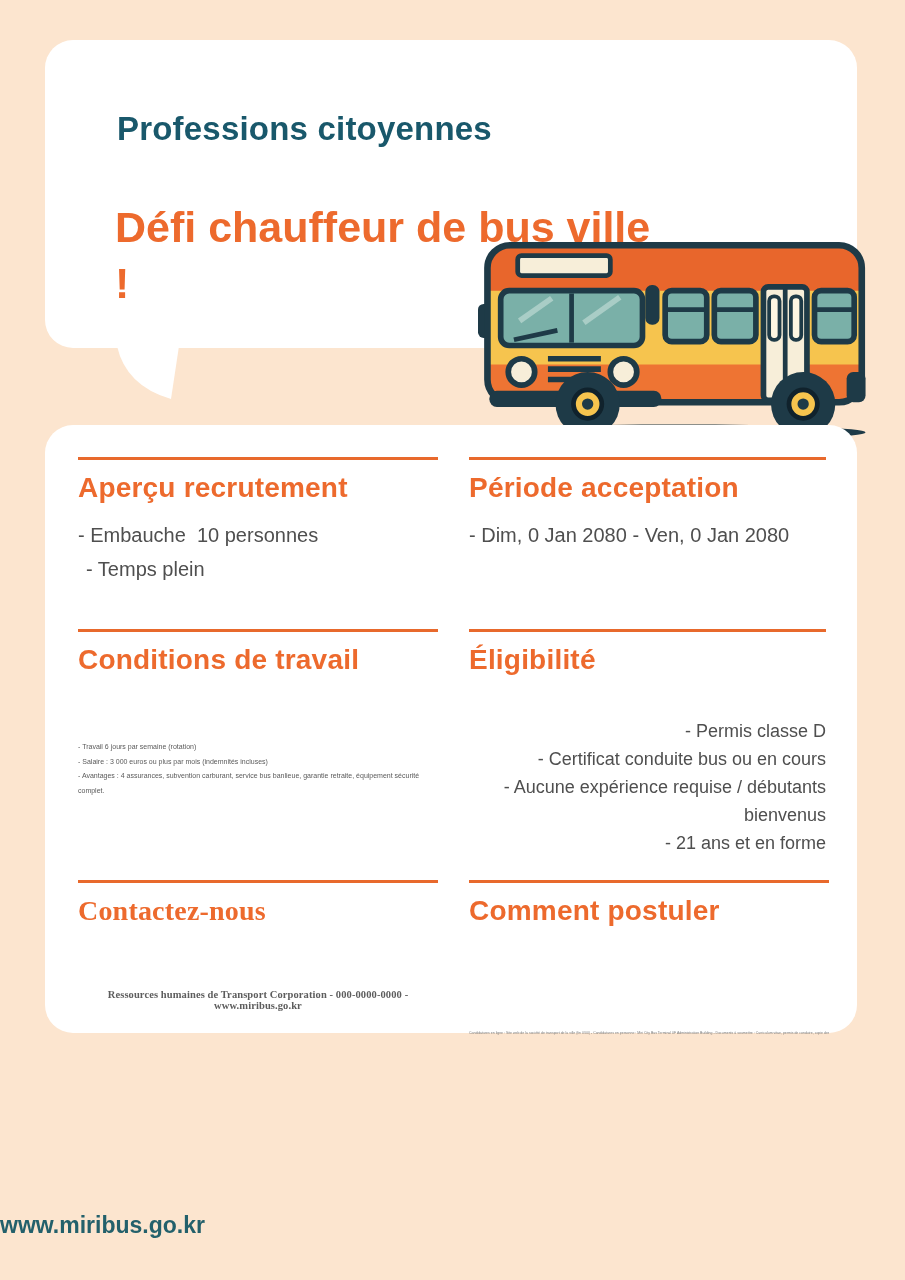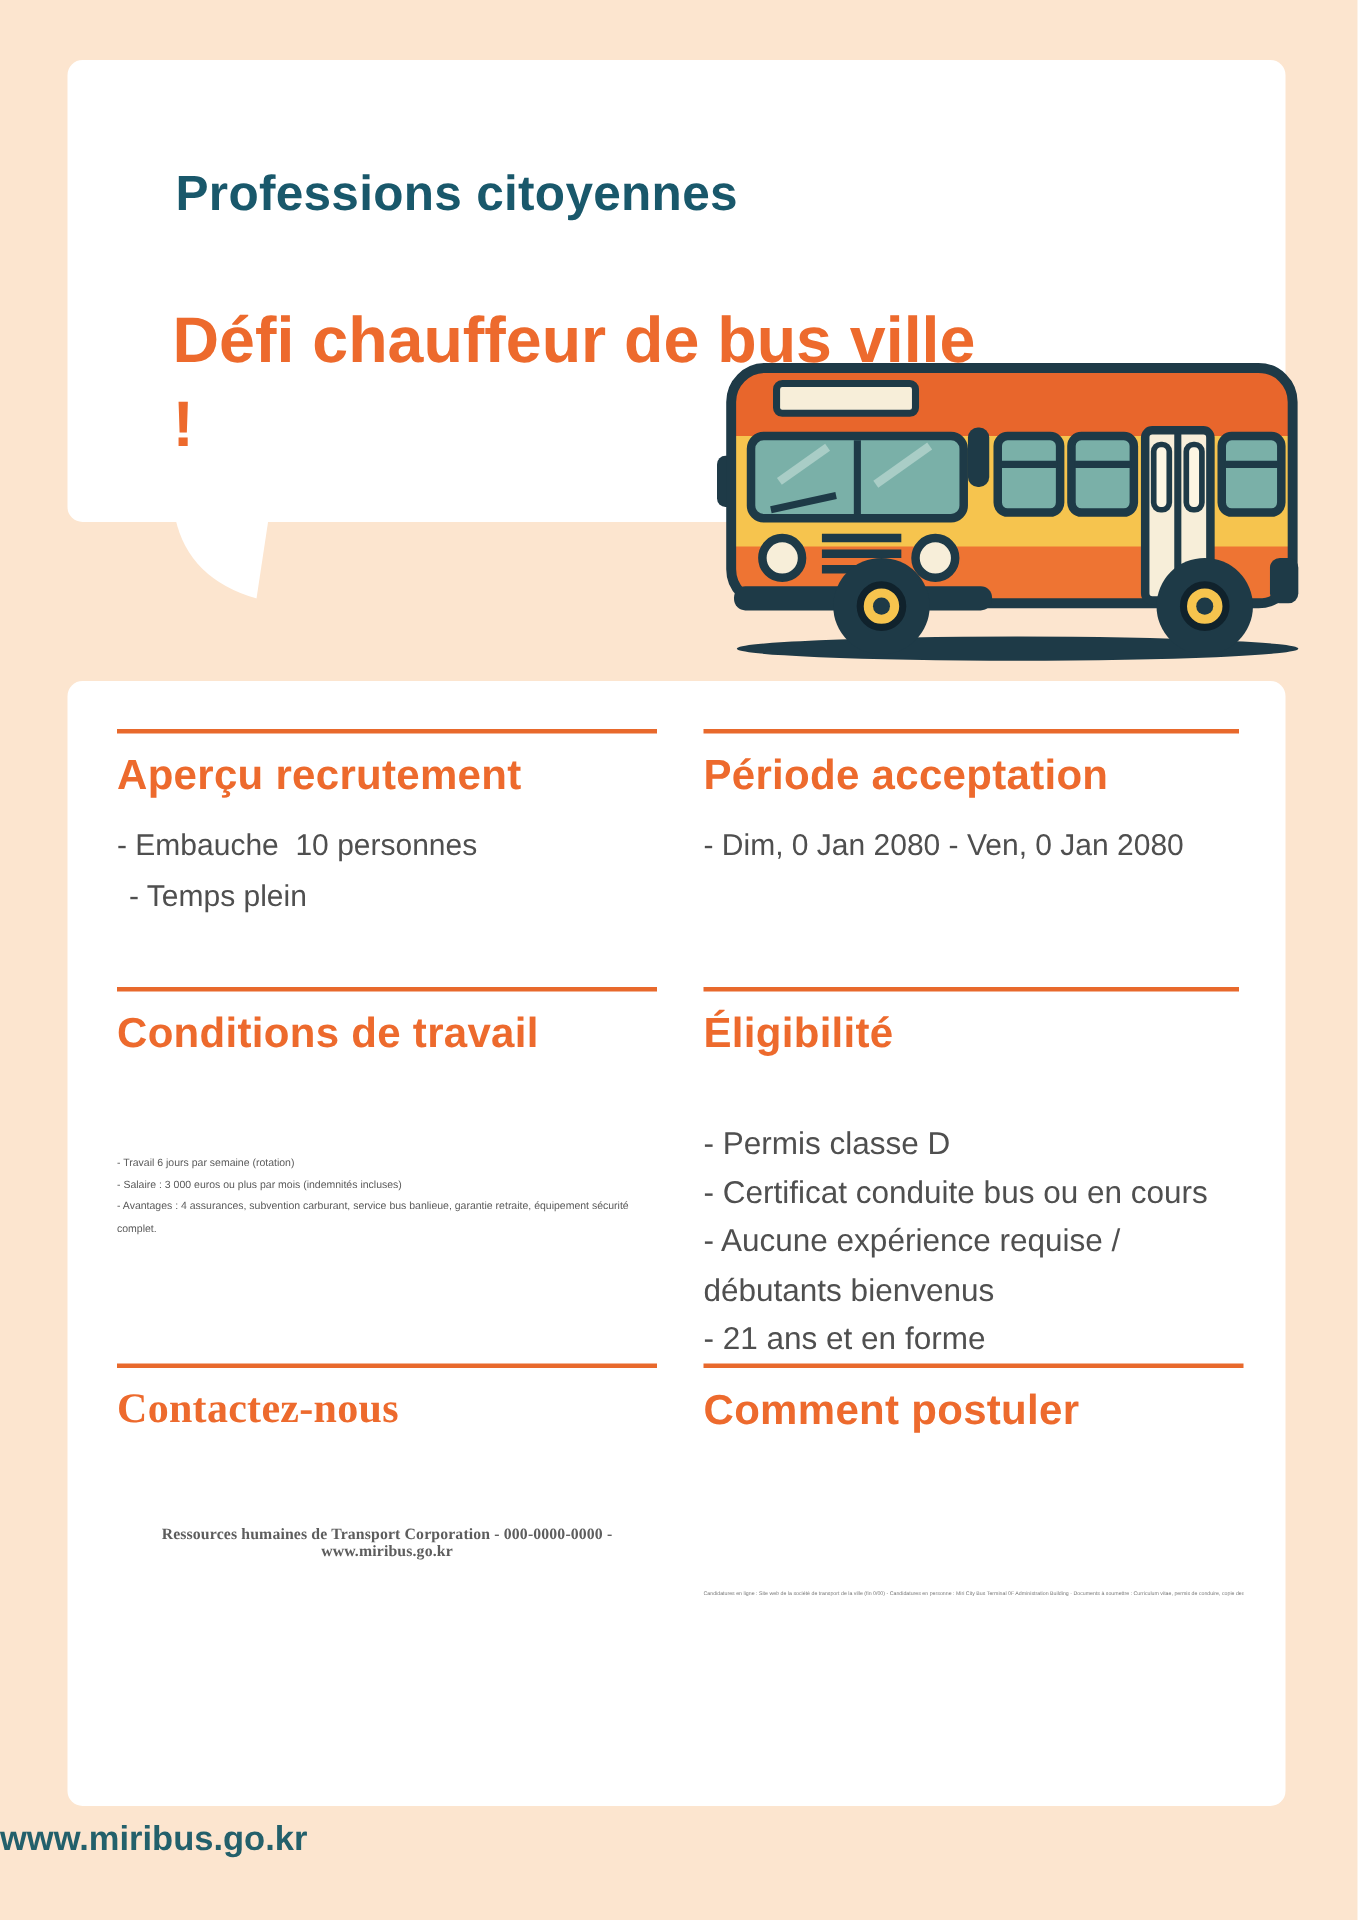--- a/index.html
+++ b/index.html
@@ -5,24 +5,24 @@
   html,body{margin:0;padding:0;}
   body{
     width:905px;height:1280px;
     background:#fce5cf;
     font-family:"Liberation Sans", sans-serif;
     position:relative;overflow:hidden;
     -webkit-font-smoothing:antialiased;
   }
   .card{
     position:absolute;left:45px;width:812px;
-    background:#ffffff;border-radius:10px;
+    background:#ffffff;border-radius:28px;
   }
   .header-card{top:40px;height:308px;}
-  .main-card{top:454px;height:750px;}
+  .main-card{top:425px;height:608px;}
   .tail{position:absolute;left:117px;top:346px;width:62px;height:54px;}
 
   .kicker{
     position:absolute;left:72px;top:70px;
     font-size:33px;font-weight:800;color:#19586b;letter-spacing:.2px;
   }
   .poster-title{
     position:absolute;left:70px;top:160px;width:540px;
     font-size:43px;font-weight:700;color:#ed6a2d;line-height:1.3;
   }
@@ -38,21 +38,21 @@
   }
   .sec-list li::before{content:"- ";}
   .s-overview{left:33px;top:32px;width:360px;}
   .s-overview li:nth-child(2){padding-left:8px;}
   .s-period{left:424px;top:32px;width:357px;}
   .s-conditions{left:33px;top:204px;width:360px;}
   .s-conditions .sec-list{margin-top:64px;}
   .s-conditions .sec-list li{font-size:7px;color:#5a5a5a;line-height:2.1;white-space:normal;}
   .s-eligibility{left:424px;top:204px;width:357px;}
   .s-eligibility .sec-list{margin-top:42px;}
-  .s-eligibility .sec-list li{font-size:21px;line-height:1.55;color:#4f4f4f;}
+  .s-eligibility .sec-list li{font-size:18px;line-height:1.55;color:#4f4f4f;text-align:right;}
   .s-contact{left:33px;top:455px;width:360px;font-family:Liberation Serif, serif;}
   .contact-info{
     margin-top:62px;font-size:10.5px;font-weight:bold;color:#5d5d5d;letter-spacing:.1px;text-align:center;
   }
   .s-apply{left:424px;top:455px;width:360px;}
   .apply-info{
     margin-top:104px;font-size:3.5px;color:#7a7a7a;white-space:nowrap;overflow:hidden;
   }
 
   .site-footer{

